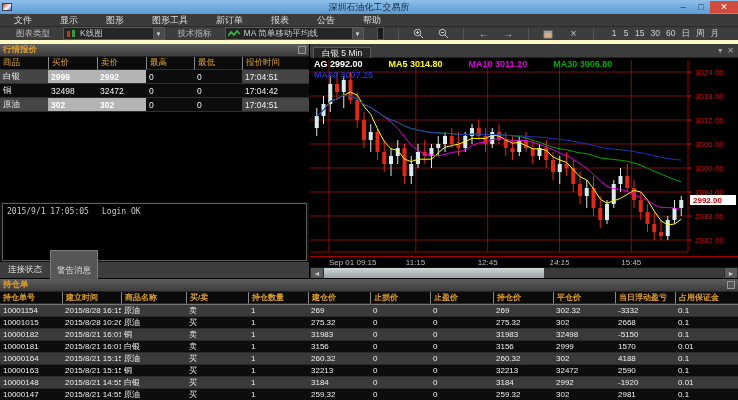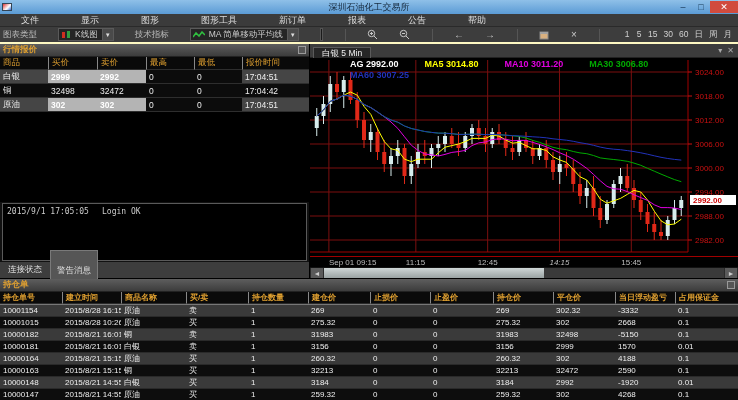--- a/index.html
+++ b/index.html
@@ -5,22 +5,22 @@
   * { margin:0; padding:0; box-sizing:border-box; }
   html,body { width:738px; height:400px; overflow:hidden; background:#2e2e2e;
     font-family:"Liberation Sans", sans-serif; font-size:9px; color:#ddd; }
   .titlebar { height:14px; background:linear-gradient(#8fc0e8,#5b9bd5); display:flex; align-items:center; position:relative; }
   .app-icon { width:10px; height:8px; margin-left:2px; background:linear-gradient(135deg,#d33,#fff 60%,#36c); border:1px solid #345; }
   .title-text { position:absolute; left:0; right:0; text-align:center; color:#15293d; font-size:9px; }
   .winbtns { margin-left:auto; display:flex; height:12px; }
   .winbtn { width:18px; height:12px; display:flex; align-items:center; justify-content:center; color:#12314e; font-size:9px; line-height:1; }
   .winbtn.close { width:28px; background:#d14b3d; color:#fff; }
   .menubar { height:13px; background:#3b3b3b; display:flex; align-items:center; border-bottom:1px solid #2a2a2a; }
-  .menu-item { padding:0 21px; color:#ddd; font-size:9px; }
-  .toolbar { height:17px; background:#3d3d3d; display:flex; align-items:center; gap:21px; padding:0 3px; border-bottom:2px solid #fef9c3; }
+  .menu-item { padding:0 14px; color:#ddd; font-size:9px; }
+  .toolbar { height:17px; background:#3d3d3d; display:flex; align-items:center; gap:13px; padding:0 16px; border-bottom:4px solid #fef9c3; }
   .tb-label { color:#bbb; font-size:8.5px; white-space:nowrap; }
   .dropdown { display:flex; align-items:center; height:13px; background:#252525; border:1px solid #5a5a5a; color:#ccc; font-size:8.5px; }
   .dropdown .dd-text { padding:0 4px; white-space:nowrap; overflow:hidden; }
   .dd-arrow { width:11px; height:100%; background:#4a4a4a; border-left:1px solid #5a5a5a; display:flex; align-items:center; justify-content:center; color:#ddd; font-size:6px; }
   .mini-btn { width:9px; height:13px; background:#1a1a1a; border:1px solid #555; }
   .tb-icon { width:15px; height:14px; display:flex; align-items:center; justify-content:center; color:#c8c8c8; font-size:10px; }
   .tb-sep { width:1px; height:12px; background:#555; margin:0 1px; }
   .period-btn { min-width:12px; padding:0 3px; text-align:center; color:#d0d0d0; font-size:8.5px; }
   .main { display:flex; height:234px; }
   .left-panel { width:310px; display:flex; flex-direction:column; background:#111; border-right:1px solid #000; }
@@ -39,21 +39,21 @@
   .log-line { display:flex; height:11px; line-height:11px; }
   .log-time { width:95px; }
   .status-tabs { height:16px; display:flex; align-items:center; background:#3d3d3d; padding-left:2px; gap:2px; }
   .stab { padding:14px 6px; font-size:8.5px; color:#ddd; }
   .stab.raised { background:#565656; border:1px solid #7a7a7a; border-bottom:none; }
   .right-panel { flex:1; display:flex; flex-direction:column; background:#000; }
   .chart-tabbar { height:14px; background:#3c3c3c; display:flex; align-items:center; border-bottom:1px solid #222; }
   .chart-tab { height:13px; margin-left:3px; padding:0 8px; background:#262626; border:1px solid #5a5a5a; border-bottom:none; color:#f0f0f0; font-size:8.5px; display:flex; align-items:center;margin-top:6px; }
   .tab-ctrls { margin-left:auto; display:flex; gap:5px; padding-right:4px; color:#aaa; font-size:8px; }
   .chart-wrap { flex:1; position:relative; background:#000; }
-  .legend { position:absolute; top:1px; left:4px; z-index:5; font-size:9px; font-weight:bold;margin-left:36px; }
+  .legend { position:absolute; top:1px; left:4px; z-index:5; font-size:9px; font-weight:bold; }
   .legend-line { height:11px; display:flex; gap:26px; }
   .legend-line2 { height:11px; }
   .lg-item { white-space:nowrap; }
   .time-axis { height:12px; background:#000; border-top:1px solid #a00000; position:relative; color:#bbb; font-size:8px; }
   .time-label { position:absolute; top:1px; white-space:nowrap; }
   .hscroll { height:12px; background:#2b2b2b; display:flex; align-items:center; border-top:1px solid #111; }
   .hs-arrow { width:12px; height:10px; background:#5a5a5a; color:#ccc; font-size:7px; display:flex; align-items:center; justify-content:center; margin:0 1px; }
   .hs-track { flex:1; height:10px; background:#3a3a3a; position:relative; }
   .hs-thumb { position:absolute; left:0; top:0; height:10px; width:55%; background:linear-gradient(#cfd6d6,#9aa3a3); }
   .bottom-panel { height:122px; display:flex; flex-direction:column; background:#111; border-top:1px solid #000; }
@@ -510,17 +510,17 @@
         <div class="pcell">10000147</div>
         <div class="pcell">2015/8/21 14:55:11</div>
         <div class="pcell">原油</div>
         <div class="pcell">买</div>
         <div class="pcell">1</div>
         <div class="pcell">259.32</div>
         <div class="pcell">0</div>
         <div class="pcell">0</div>
         <div class="pcell">259.32</div>
         <div class="pcell">302</div>
-        <div class="pcell">4268</div>
+        <div class="pcell">2981</div>
         <div class="pcell">0.1</div>
       </div>
     </div>
 </div>
 
 </body></html>

